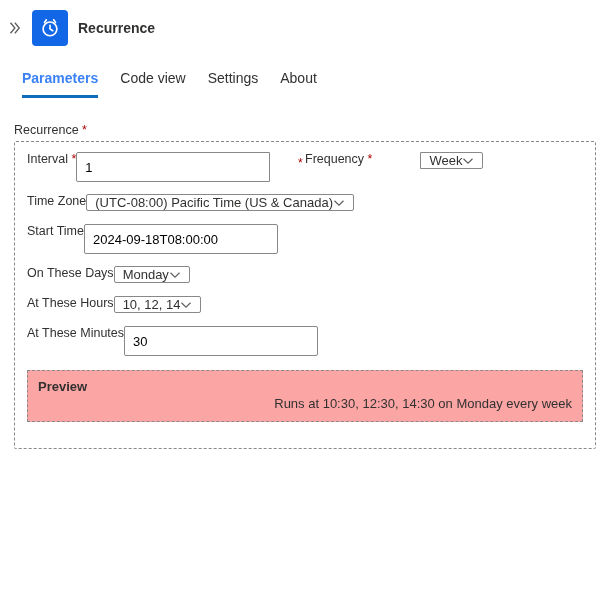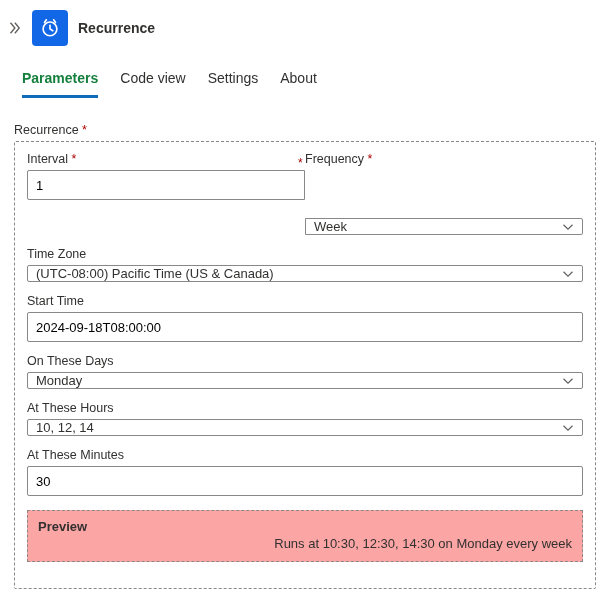--- a/index.html
+++ b/index.html
@@ -38,35 +38,35 @@
     border-bottom: 1px solid transparent;
   }
   .tab {
     padding: 10px 0 9px 0;
     font-size: 14px;
     color: #323130;
     cursor: pointer;
     border-bottom: 3px solid transparent;
   }
   .tab.active {
-    color: #15803d;
+    color: #3b82f6;
     font-weight: 600;
     border-bottom-color: #0f6cbd;
   }
   .section-wrap { padding: 24px 14px 0 14px; }
   .section-label { font-size: 12.5px; color: #323130; margin-bottom: 4px; }
   .req::after { content: " *"; color: #a80000; }
   .fieldset {
     border: 1px dashed #8a8886;
     border-radius: 2px;
     padding: 10px 12px 26px 12px;
     position: relative;
   }
   .row2 { display: flex; gap: 0; }
-  .col { flex: 1; display: flex; flex-direction: column; }
+  .col { flex: 1; display: flex; flex-direction: row; }
   .field-label { font-size: 12.5px; margin-bottom: 4px; }
   .req-corner { position: relative; gap: 48px; }
   .req-corner::before {
     content: "*";
     color: #a80000;
     position: absolute;
     left: -7px;
     top: 4px;
     font-size: 12px;
   }

